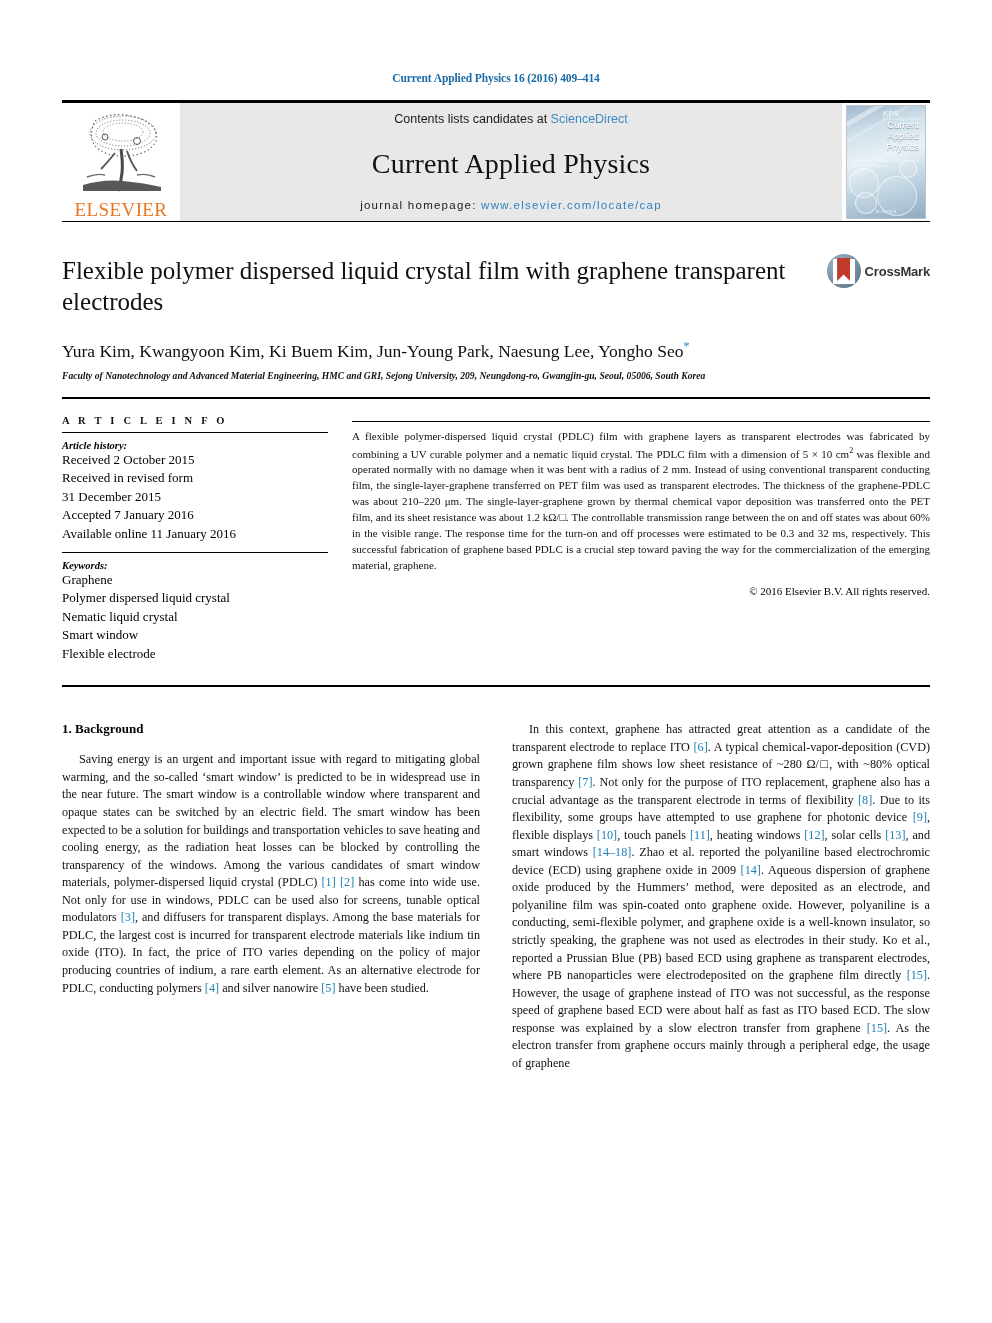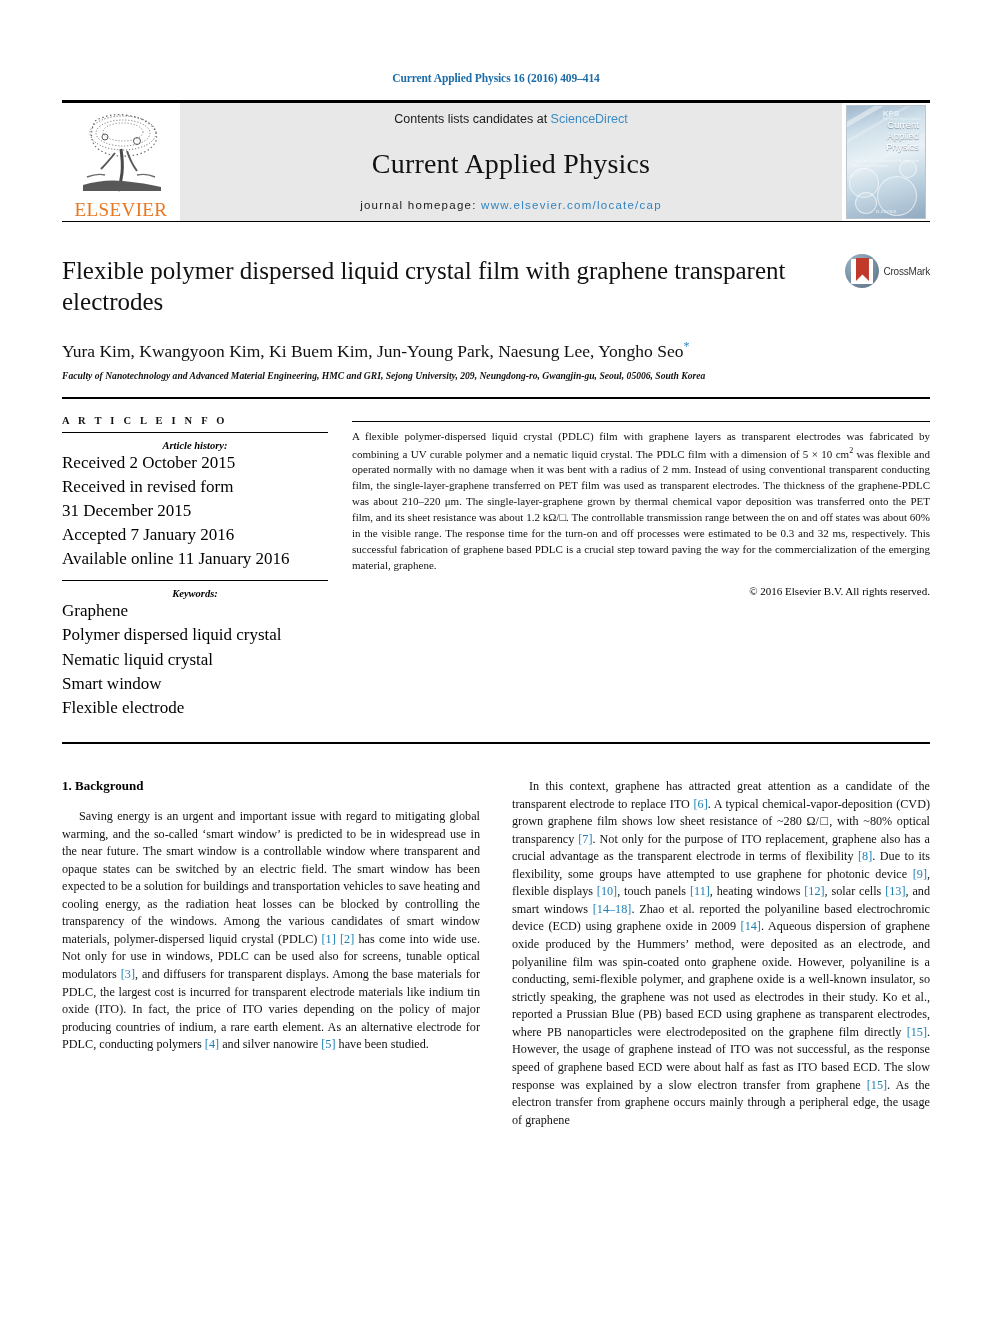--- a/index.html
+++ b/index.html
@@ -234,22 +234,22 @@
     position: absolute;
     width: 13px;
     height: 23px;
     left: 10.5px;
     top: 4px;
     background: #c0392b;
     clip-path: polygon(0 0, 100% 0, 100% 100%, 50% 72%, 0 100%);
   }
   .crossmark-label {
     font-family: "Liberation Sans", sans-serif;
-    font-size: 10px;
-    font-weight: normal;
+    font-size: 13px;
+    font-weight: bold;
     color: #333;
     letter-spacing: -0.2px;
   }
 
   .authors {
     font-family: "Liberation Serif", serif;
     font-size: 17.5px;
     margin-top: 22px;
     color: #111;
   }
@@ -293,25 +293,24 @@
   .sec-rule {
     border-top: 1.6px solid #000;
     margin-top: 6px;
     margin-bottom: 7px;
   }
   .info-label {
     font-family: "Liberation Serif", serif;
     font-style: italic;
     font-weight: bold;
     font-size: 10.5px;
-    text-align: center;
   }
   .info-line {
     font-family: "Liberation Serif", serif;
-    font-size: 17px;
+    font-size: 13px;
     line-height: 1.42;
   }
   .thin-rule { border-top: 1.4px solid #000; margin: 9px 0 7px 0; }
 
   .abstract-body {
     font-family: "Liberation Serif", serif;
     font-size: 11px;
     line-height: 1.45;
     text-align: justify;
     color: #111;

